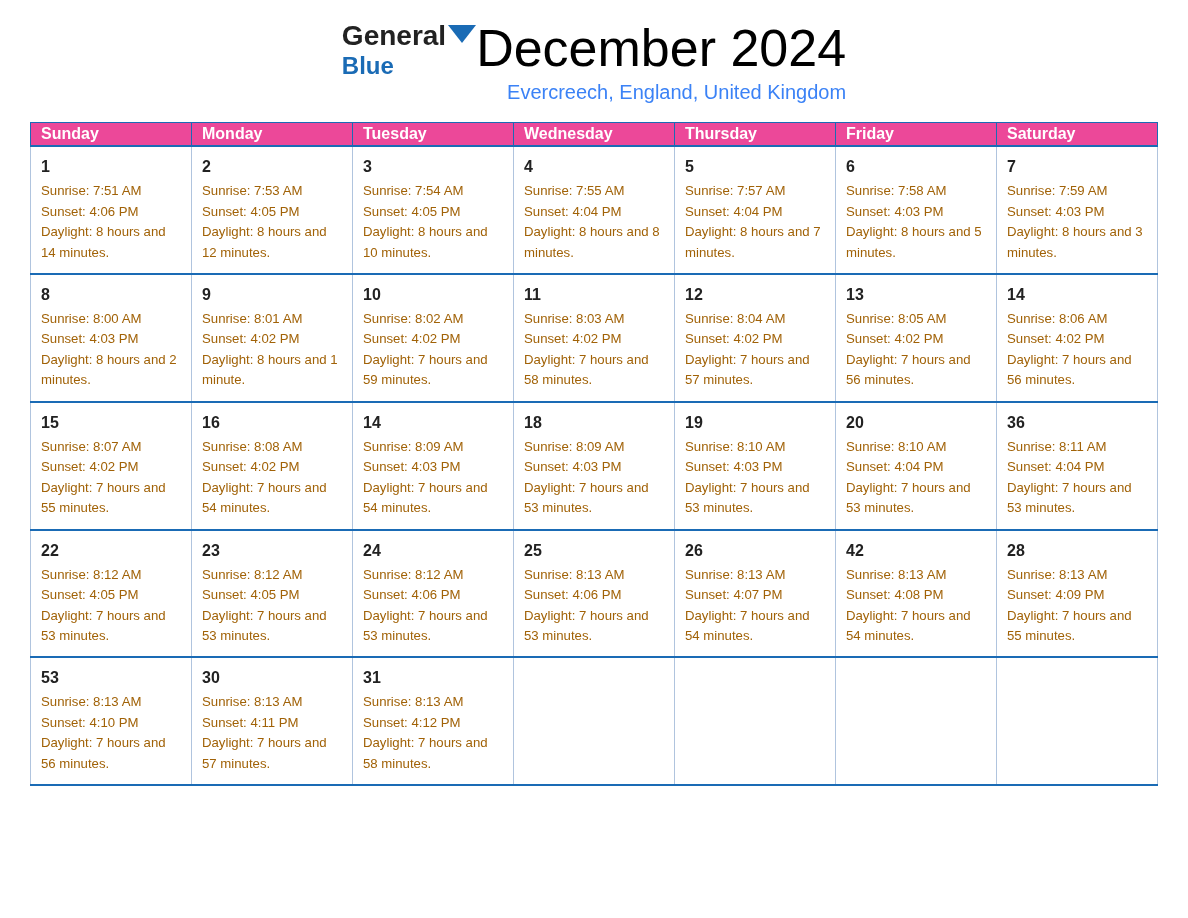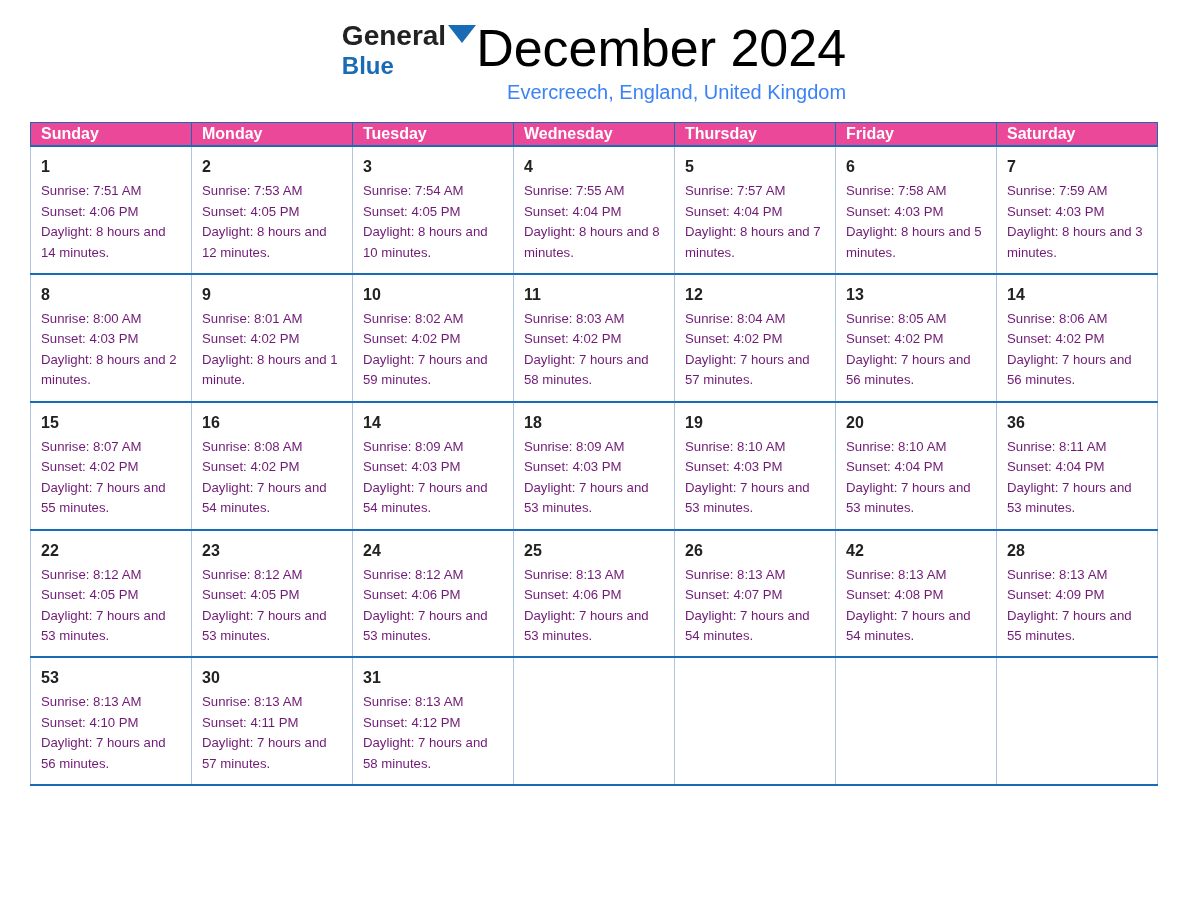--- a/index.html
+++ b/index.html
@@ -91,21 +91,21 @@
       border-bottom: 2px solid #1a6bb5;
     }
     .day-number {
       font-size: 16px;
       font-weight: bold;
       margin-bottom: 2px;
       display: block;
     }
     .day-info {
       font-size: 13.2px;
-      color: #701a75;
+      color: #a16207;
       line-height: 1.55;
       margin-top: 20px;
     }
     .empty-cell {
       background: #fff;
     }
   </style>
 </head>
 <body>
 

